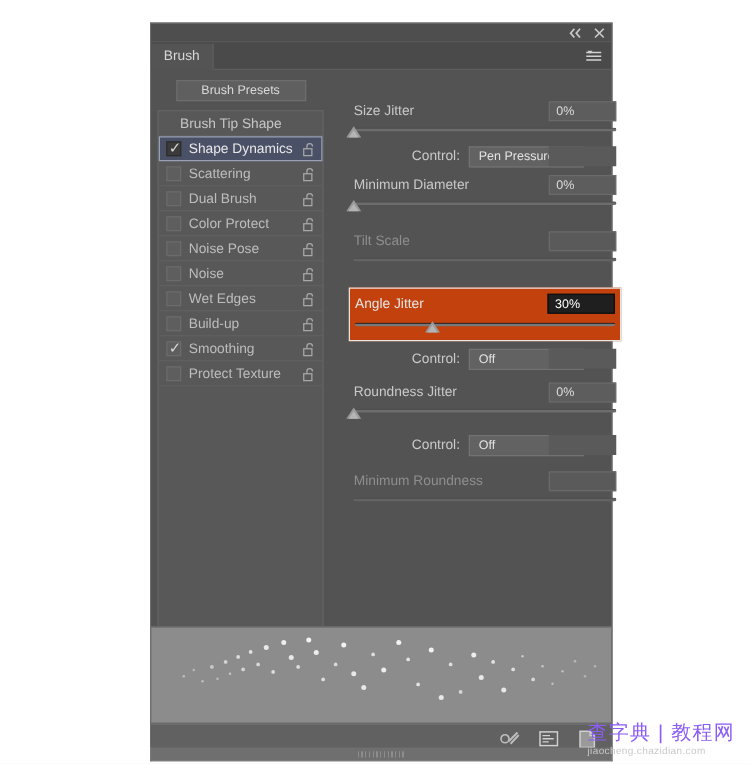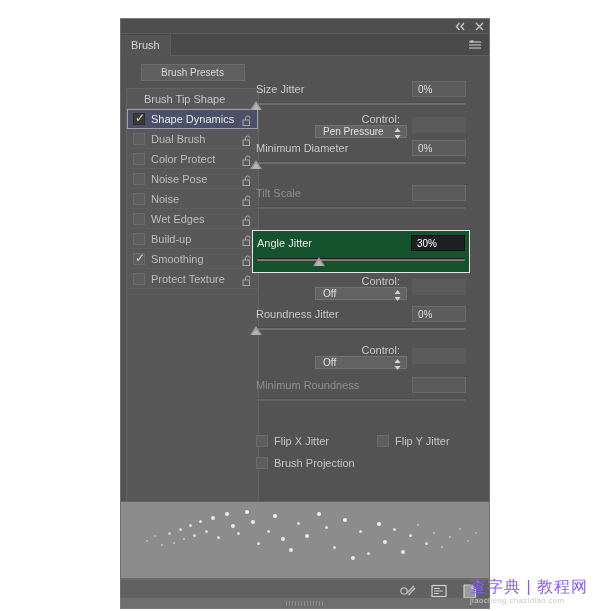--- a/index.html
+++ b/index.html
@@ -120,21 +120,21 @@
     white-space: nowrap;
   }
   .lock {
     position: absolute; right: 5px; top: 4px;
     width: 11px; height: 12px;
   }
 
   
   .options {
     position: absolute;
-    left: 130px; top: 0px;
+    left: 157px; top: 0px;
     width: 220px; height: 445px;
   }
   .opt-row {
     position: relative;
     height: 22px;
     display: flex; align-items: center;
     padding: 0 5px;
   }
   .opt-label {
     font-size: 11px; color: #c9c9c9;
@@ -183,21 +183,20 @@
     border-right: 4px solid transparent;
     border-bottom: 6px solid #b4b4b4;
   }
 
   
   .ctrl-row {
     position: relative;
     height: 24px;
     display: flex; align-items: center;
     padding: 0 5px;
-    flex-direction: column;
   }
   .ctrl-label {
     font-size: 11px; color: #c9c9c9;
     width: 92px; text-align: right;
     padding-right: 7px;
   }
   .select {
     position: relative;
     width: 92px; height: 17px;
     background: #626262;
@@ -215,21 +214,21 @@
   }
   .ctrl-tail {
     position: absolute; right: 5px; top: 4px;
     width: 54px; height: 16px;
     background: #5a5a5a;
   }
 
   
   .hl-group {
     position: relative;
-    background: #14532d;
+    background: #c2410c;
     outline: 1px solid #e6e6e6;
     outline-offset: -1px;
     margin: 0 1px;
     padding-bottom: 2px;
   }
   .hl-group .opt-label { color: #e6e6e6; }
   .hl-group .val-box {
     background: #1f1f1f;
     border-color: #0f0f0f;
     color: #ffffff;
@@ -372,20 +371,30 @@
             </div>
           <span class="side-label">Shape Dynamics</span>
           <span class="lock">
             <svg width="11" height="12" viewBox="0 0 11 12">
                 <path d="M3.5 5 V3.2 A2.2 2.2 0 0 1 8 3.2" stroke="#a8a8a8" stroke-width="1" fill="none"></path>
                 <rect x="1" y="5" width="6.5" height="5.5" stroke="#a8a8a8" stroke-width="1" fill="none"></rect>
               </svg>
           </span>
         </div>
 
+        <div class="side-row">
+          <div class="cbox"></div>
+          <span class="side-label">Scattering</span>
+          <span class="lock">
+            <svg width="11" height="12" viewBox="0 0 11 12">
+                <path d="M3.5 5 V3.2 A2.2 2.2 0 0 1 8 3.2" stroke="#a8a8a8" stroke-width="1" fill="none"></path>
+                <rect x="1" y="5" width="6.5" height="5.5" stroke="#a8a8a8" stroke-width="1" fill="none"></rect>
+              </svg>
+          </span>
+        </div>
 
 
         <div class="side-row">
           <div class="cbox"></div>
           <span class="side-label">Dual Brush</span>
           <span class="lock">
             <svg width="11" height="12" viewBox="0 0 11 12">
                 <path d="M3.5 5 V3.2 A2.2 2.2 0 0 1 8 3.2" stroke="#a8a8a8" stroke-width="1" fill="none"></path>
                 <rect x="1" y="5" width="6.5" height="5.5" stroke="#a8a8a8" stroke-width="1" fill="none"></rect>
               </svg>
@@ -564,39 +573,20 @@
         </div>
 
         <div class="opt-row" style="margin-top:6px;">
           <span class="opt-label dim">Minimum Roundness</span>
           <div class="val-box empty"></div>
         </div>
         <div class="slider">
           <div class="track" style="background:#636363;"></div>
         </div>
 
-        <div class="flip-area" style="margin-top:16px;">
-          <div class="flip-row">
-            <div class="flip-item">
-              <div class="cbox"></div>
-              <span>Flip X Jitter</span>
-            </div>
-            <div class="flip-gap"></div>
-            <div class="flip-item">
-              <div class="cbox"></div>
-              <span>Flip Y Jitter</span>
-            </div>
-          </div>
-          <div class="flip-row">
-            <div class="flip-item">
-              <div class="cbox"></div>
-              <span>Brush Projection</span>
-            </div>
-          </div>
-        </div>
 
       </div>
     </div>
 
     <div class="preview">
       <div class="dot" style="left:25px;top:38px;width:2px;height:2px;opacity:.5"></div>
       <div class="dot" style="left:33px;top:33px;width:2px;height:2px;opacity:.45"></div>
       <div class="dot" style="left:40px;top:42px;width:2px;height:2px;opacity:.5"></div>
       <div class="dot" style="left:47px;top:30px;width:3px;height:3px;opacity:.6"></div>
       <div class="dot" style="left:52px;top:40px;width:2px;height:2px;opacity:.5"></div>

